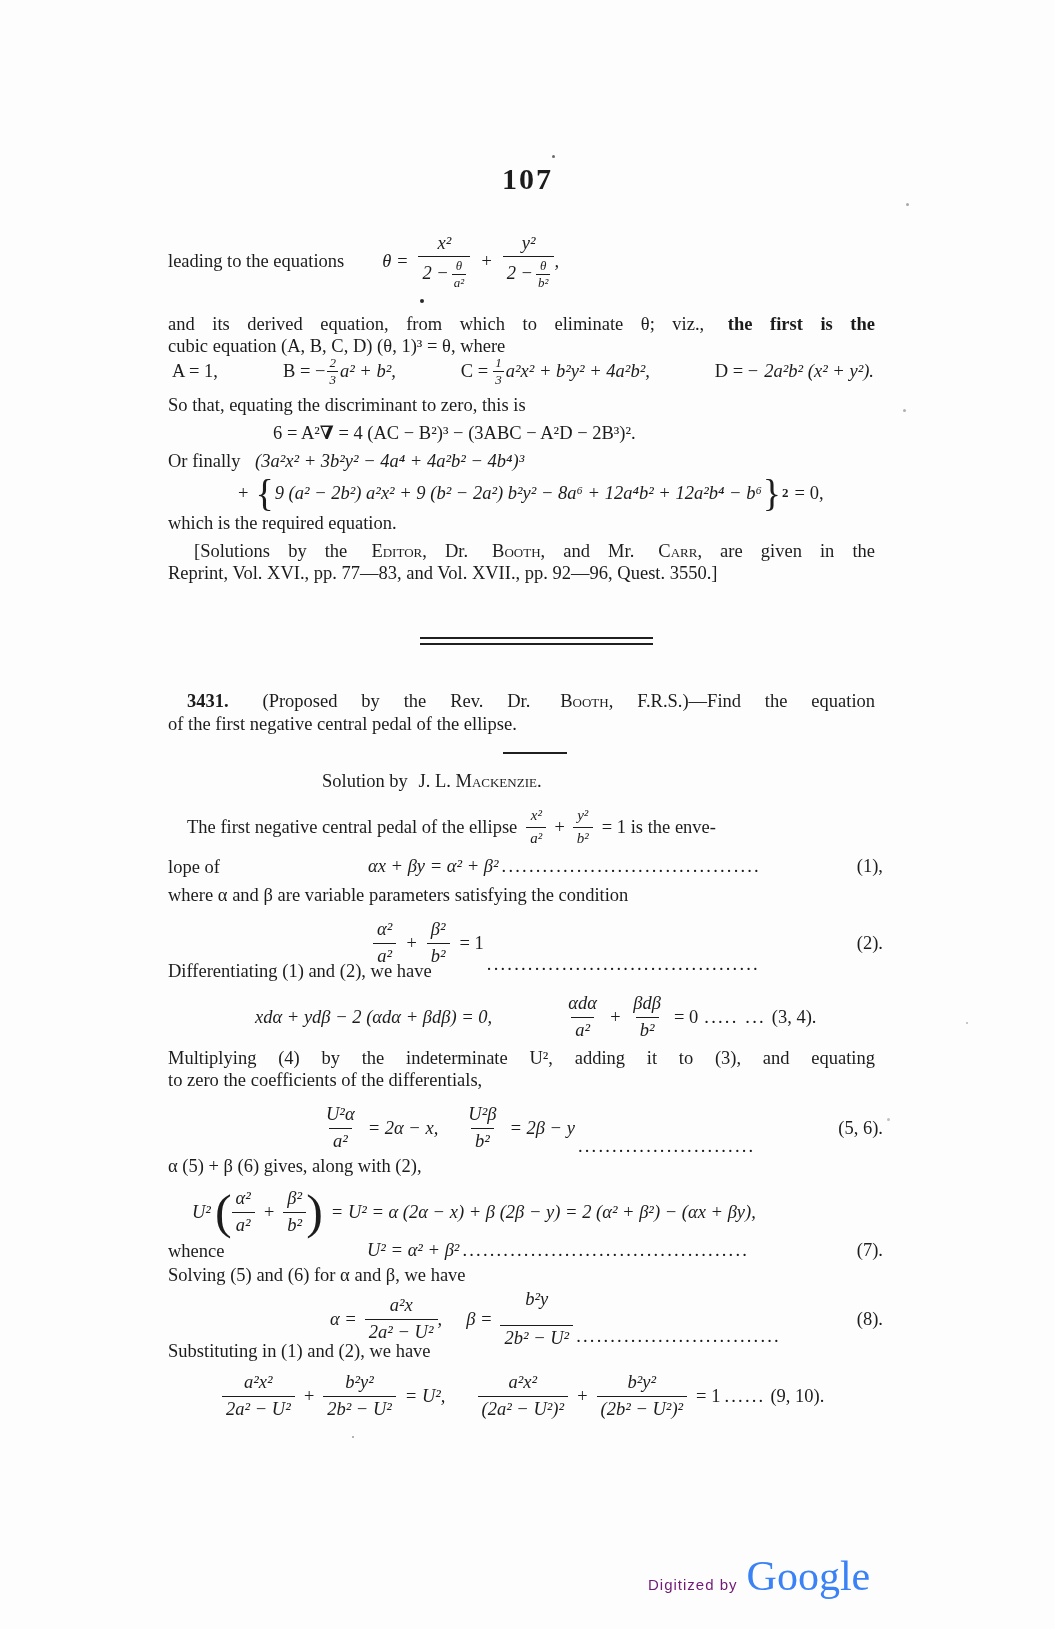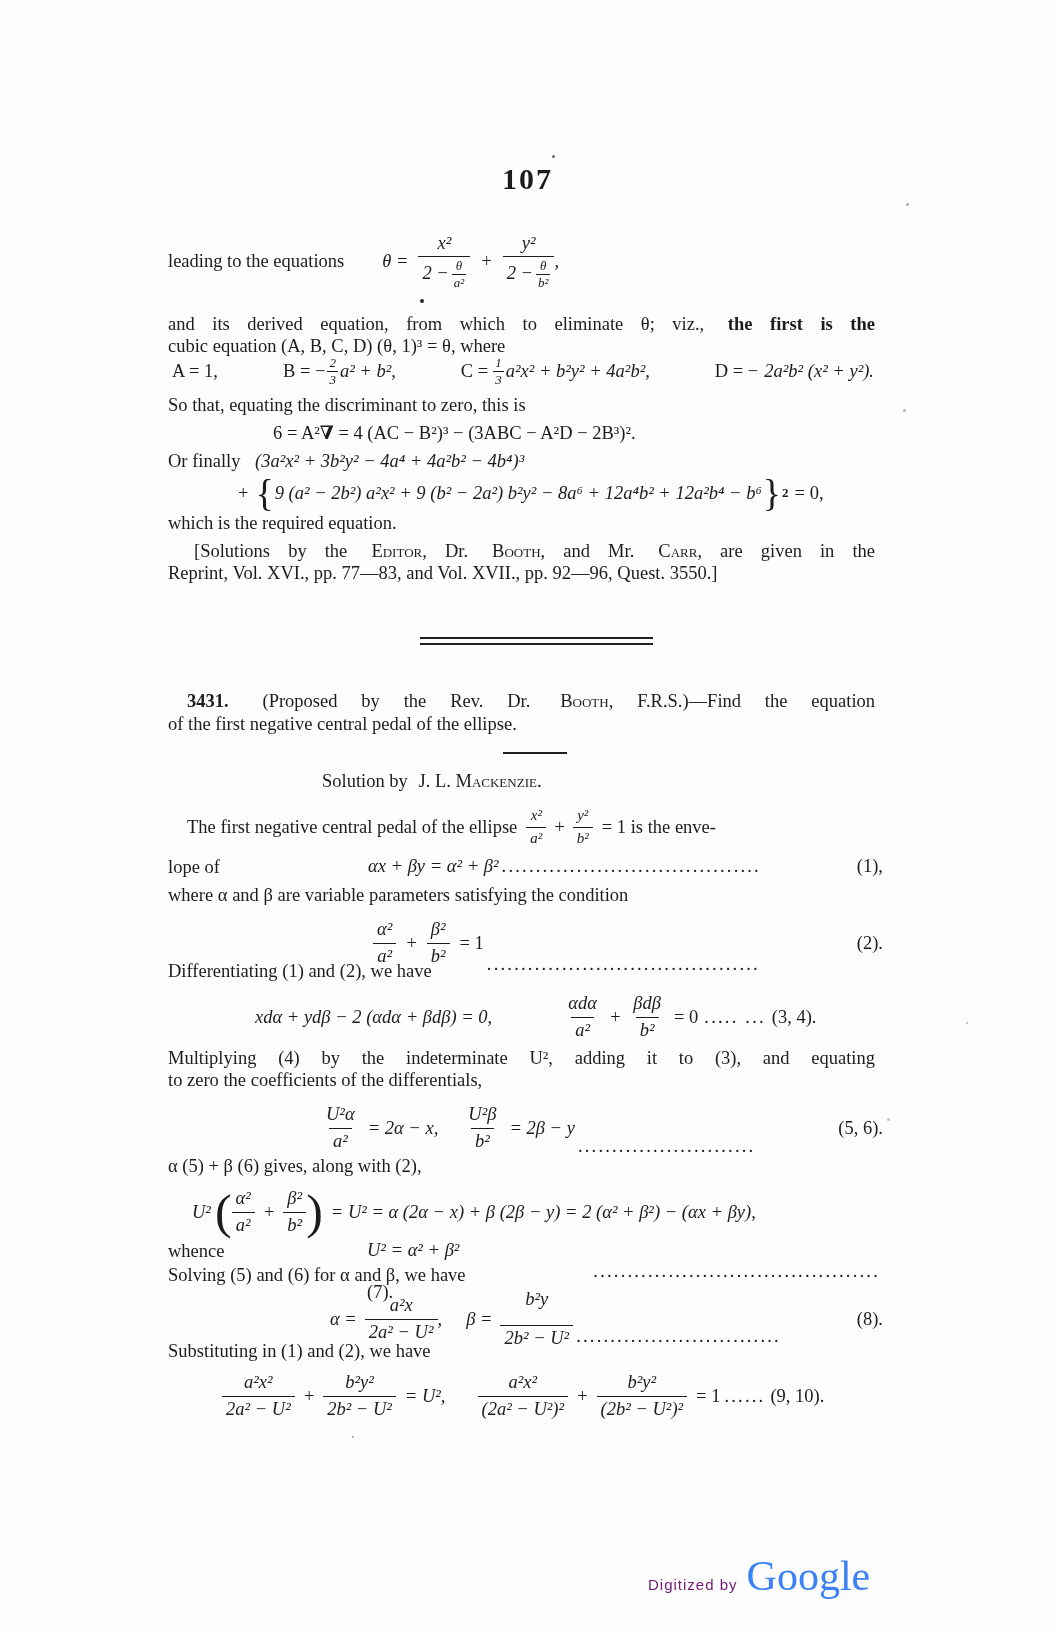--- a/index.html
+++ b/index.html
@@ -237,21 +237,21 @@
     <span class="m" style="margin:0 8px;">+</span>
     <span class="fr">
       <span class="fn">β²</span>
       <span class="fd">b²</span>
     </span>
     <span class="bigparen">)</span>
     <span class="m" style="margin-left:8px;">= U² = α (2α − x) + β (2β − y) = 2 (α² + β²) − (αx + βy),</span>
   </div>
 
   <div class="abs t" style="left:168px;top:1240px;">whence</div>
-  <div class="abs baserow" style="left:367px;top:1240px;right:172px;flex-direction:column;">
+  <div class="abs baserow" style="left:367px;top:1240px;right:172px;">
     <span class="m">U² = α² + β²</span>
     <span class="leader">..........................................</span>
     <span class="eqnum">(7).</span>
   </div>
 
   <div class="abs t" style="left:168px;top:1264px;">Solving (5) and (6) for α and β, we have</div>
 
   <div class="abs eqrow" style="left:330px;top:1291px;right:172px;height:56px;">
     <span class="m">α =</span>
     <span class="fr" style="margin-left:8px;">

